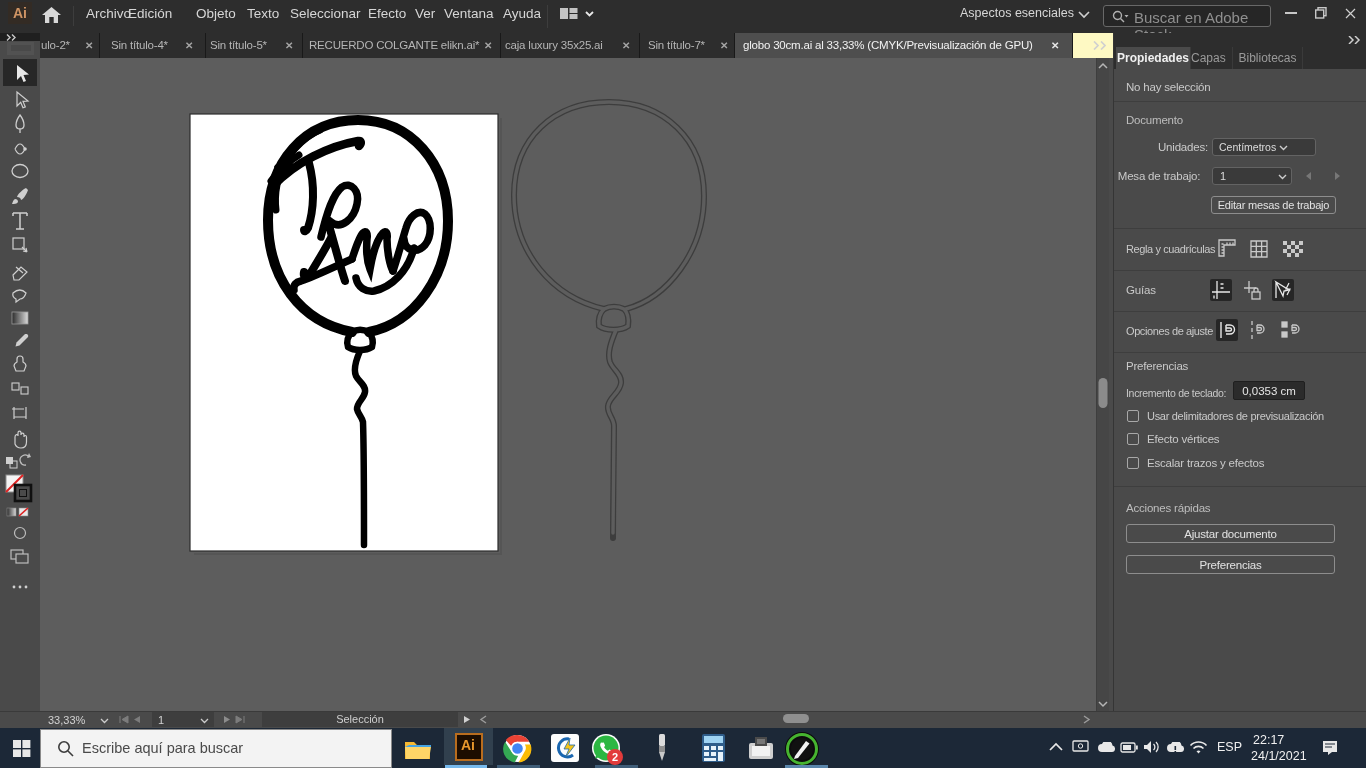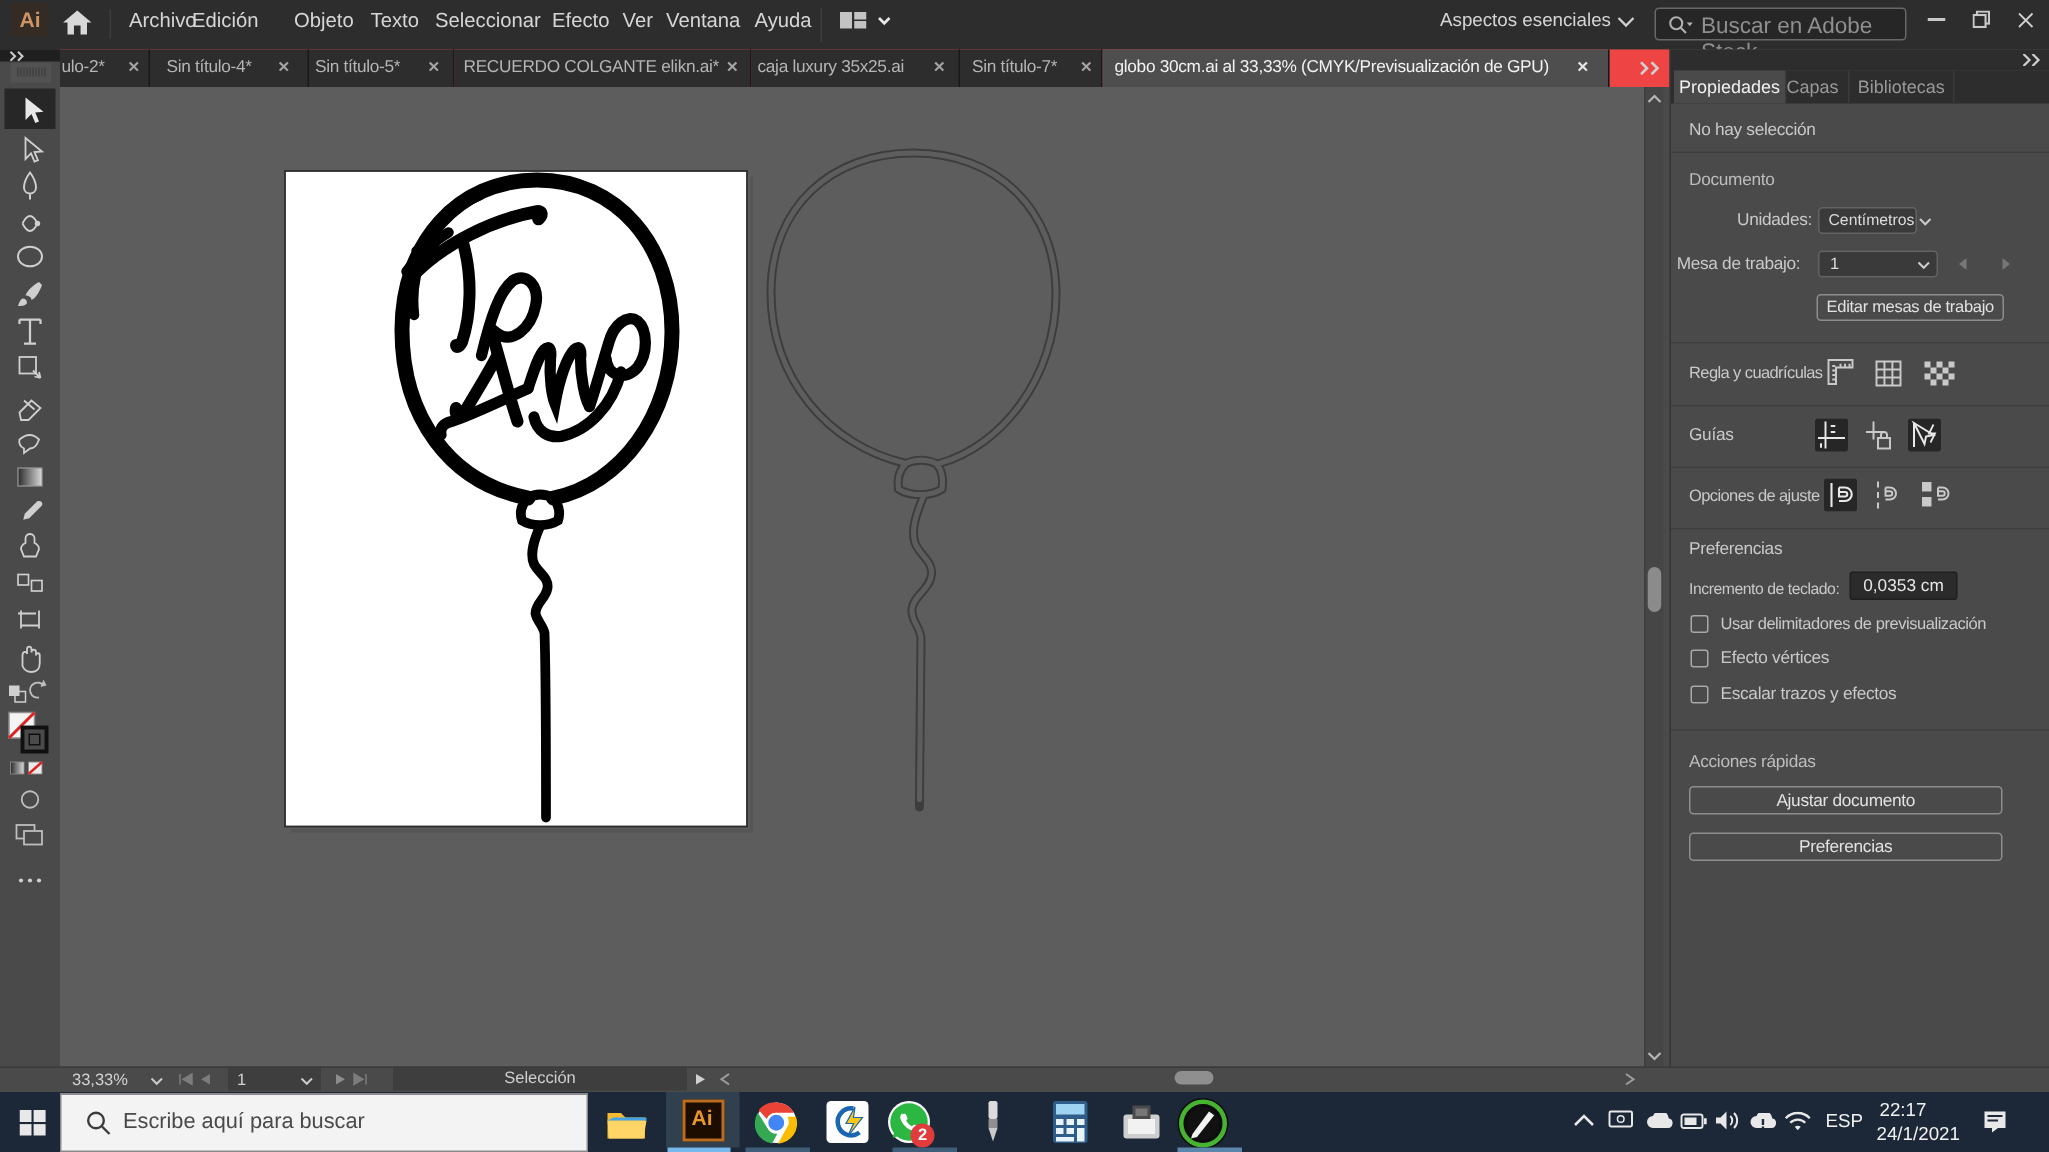--- a/index.html
+++ b/index.html
@@ -1,19 +1,19 @@
 <!DOCTYPE html>
 <html><head><meta charset="utf-8"><style>
 *{margin:0;padding:0;box-sizing:border-box}
 html,body{width:1366px;height:768px;overflow:hidden;background:#4a4a4a;
  font-family:"Liberation Sans",sans-serif;-webkit-font-smoothing:antialiased}
 .a{position:absolute}
 #menubar{left:0;top:0;width:1366px;height:33px;background:#2d2d2d}
 .menu{color:#d6d6d6;font-size:13.5px;line-height:27px;position:absolute;top:0}
-#tabband{left:40px;top:33px;width:1073px;height:25px;background:#ef4444}
+#tabband{left:40px;top:33px;width:1073px;height:25px;background:#fef9c3}
 .tab{position:absolute;top:0;height:25px;background:#2d2d2d;color:#b5b5b5;font-size:11.5px;letter-spacing:-0.2px;line-height:25px;white-space:nowrap;overflow:hidden;border-right:1px solid #191919}
 .tab .x{color:#a5a5a5;font-size:10px;font-weight:bold;position:absolute;top:0}
 .tab.act{background:#4e4e4e;color:#f2f2f2}
 #toolbar{left:0;top:41px;width:40px;height:671px;background:#4a4a4a}
 #canvas{left:40px;top:58px;width:1056px;height:653px;background:#5d5d5d}
 #vscroll{left:1096px;top:58px;width:13px;height:653px;background:#464646;border-left:1px solid #3e3e3e}
 #rpanel{left:1113px;top:33px;width:253px;height:695px;background:#4a4a4a;border-left:1px solid #353535}
 #statusbar{left:0;top:711px;width:1366px;height:17px;background:#4a4a4a;border-top:1px solid #3a3a3a}
 #taskbar{left:0;top:728px;width:1366px;height:40px;background:#1c2837}
 .ptxt{color:#c9c9c9;font-size:11.5px;position:absolute;white-space:nowrap;letter-spacing:-0.2px}
@@ -219,29 +219,29 @@
   <rect x="1.5" y="318" width="9" height="30" rx="4.5" fill="#8b8b8b"></rect>
   <path d="M2 642 l4 4 l4 -4" stroke="#b5b5b5" stroke-width="1.5" fill="none"></path>
 </svg>
 
 <div id="rpanel" class="a"></div>
 <div class="a" style="left:1114px;top:33px;width:252px;height:14px;background:#2d2d2d"></div>
 <svg class="a" style="left:1348px;top:36px" width="14" height="8" viewBox="0 0 14 8">
   <path d="M1 0 l4 4 l-4 4 M7 0 l4 4 l-4 4" stroke="#cfcfcf" stroke-width="1.5" fill="none"></path>
 </svg>
 <div class="a" style="left:1114px;top:47px;width:252px;height:22px;background:#2d2d2d"></div>
-<div class="a" style="left:1116px;top:47px;width:74px;height:22px;background:#4a4a4a;color:#f0f0f0;font-size:12px;font-weight:normal;line-height:22px;text-align:center">Propiedades</div>
+<div class="a" style="left:1116px;top:47px;width:74px;height:22px;background:#4a4a4a;color:#f0f0f0;font-size:12px;font-weight:bold;line-height:22px;text-align:center">Propiedades</div>
 <div class="a" style="left:1190px;top:47px;width:43px;height:22px;color:#9a9a9a;font-size:12px;line-height:22px;text-align:left;border-right:1px solid #3a3a3a;border-left:1px solid #3a3a3a">Capas</div>
 <div class="a" style="left:1233px;top:47px;width:70px;height:22px;color:#9a9a9a;font-size:12px;line-height:22px;text-align:center;border-right:1px solid #3a3a3a">Bibliotecas</div>
 
 <span class="ptxt" style="left:1126px;top:81px">No hay selección</span>
 <div class="sep" style="top:101px"></div>
 <span class="ptxt" style="left:1126px;top:114px;color:#bdbdbd">Documento</span>
 <span class="ptxt" style="left:1110px;top:141px;width:98px;text-align:right">Unidades:</span>
-<div class="ddown" style="left:1212px;top:138px;width:66px;height:18px"><span style="margin-left:6px;line-height:17px;font-size:10.5px">Centímetros</span>
+<div class="ddown" style="left:1212px;top:138px;width:104px;height:18px"><span style="margin-left:6px;line-height:17px;font-size:10.5px">Centímetros</span>
   <svg class="a" style="left:66px;top:6px" width="9" height="6" viewBox="0 0 9 6">
       <path d="M1 1 l3.5 3.5 L8 1" stroke="#ccc" stroke-width="1.4" fill="none"></path>
     </svg></div>
 <span class="ptxt" style="left:1110px;top:170px;width:98px;text-align:center">Mesa de trabajo:</span>
 <div class="ddown" style="left:1212px;top:167px;width:80px;height:18px"><span style="margin-left:7px;line-height:17px">1</span>
   <svg class="a" style="left:65px;top:6px" width="9" height="6" viewBox="0 0 9 6">
       <path d="M1 1 l3.5 3.5 L8 1" stroke="#ccc" stroke-width="1.4" fill="none"></path>
     </svg></div>
 <svg class="a" style="left:1305px;top:171px" width="40" height="10" viewBox="0 0 40 10">
   <path d="M6 1 L1 5 L6 9 Z" fill="#777"></path>

